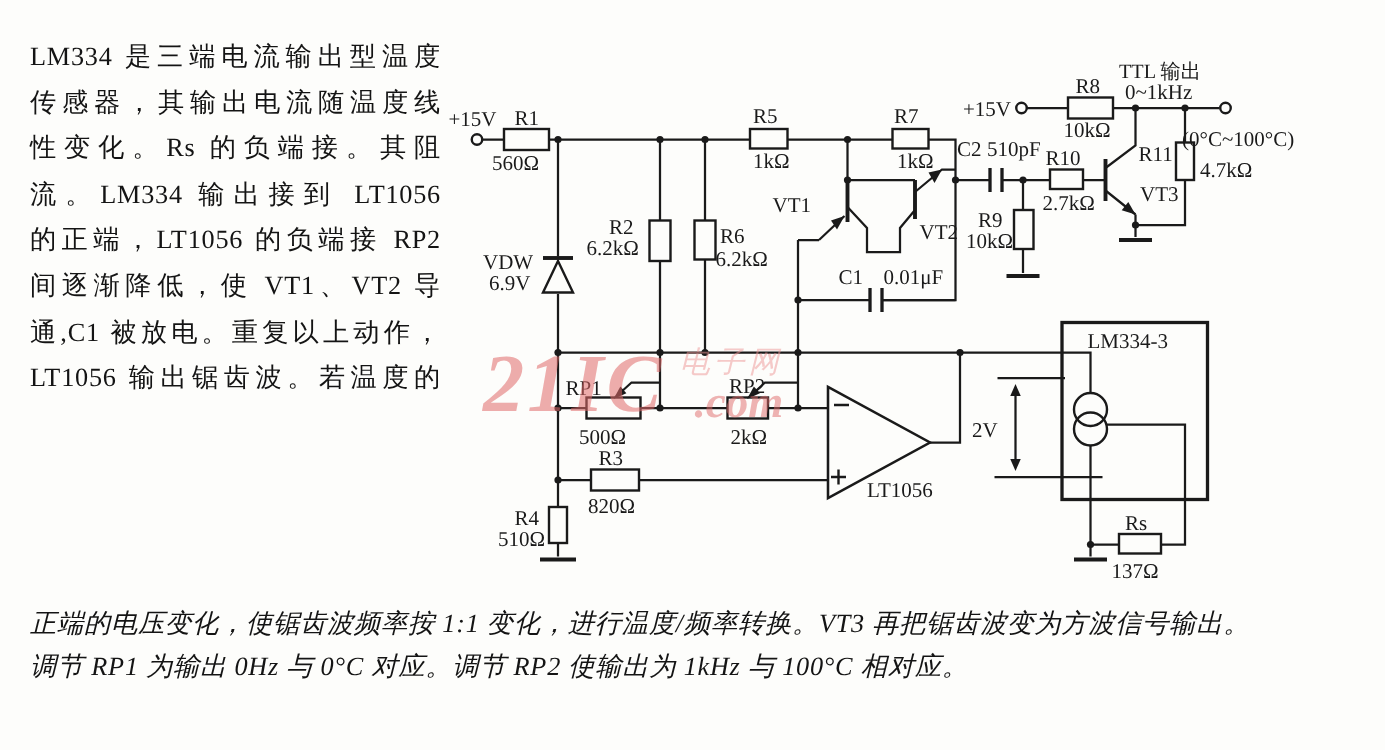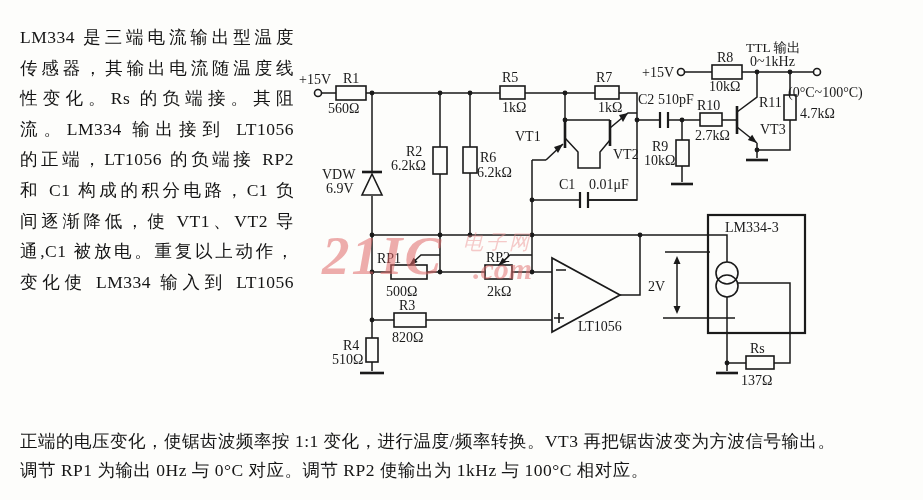--- a/index.html
+++ b/index.html
@@ -5,48 +5,47 @@
   html,body{margin:0;padding:0;}
   body{
     width:923px;height:500px;position:relative;background:#fdfdfb;
     font-family:"Liberation Serif","DejaVu Serif",serif;color:#141414;overflow:hidden;
   }
   .left-col{position:absolute;left:20px;top:22px;width:274px;}
   .article-title{font-size:19px;font-weight:bold;letter-spacing:2px;text-align:center;
     padding-left:38px;margin:0 0 7px 0;line-height:26px;}
   .tline{font-size:17.5px;line-height:30.6px;letter-spacing:0.5px;white-space:nowrap;
     text-align:justify;text-align-last:justify;}
-  .footer-col{position:absolute;left:20px;top:427px;width:892px;}
+  .footer-col{position:absolute;left:20px;top:401px;width:892px;font-style:italic;}
   .fline{font-size:17.5px;line-height:28.8px;letter-spacing:0.5px;white-space:nowrap;}
   svg{position:absolute;left:0;top:0;}
   svg text{font-family:"Liberation Serif","DejaVu Serif",serif;font-size:14px;fill:#1a1a1a;}
   svg .cn{font-size:13.5px;}
   .wm{position:absolute;left:322px;top:226px;display:flex;pointer-events:none;z-index:5;
       font-style:italic;text-align:right;}
   .wm-big{font-size:55px;font-weight:bold;line-height:60px;color:rgba(224,105,105,0.55);
       letter-spacing:2px;}
-  .wm-side{display:flex;flex-direction:column;margin-left:20px;}
+  .wm-side{display:flex;flex-direction:column;margin-left:10px;}
   .wm-cn{font-size:20px;line-height:24px;letter-spacing:3px;color:rgba(238,150,150,0.5);
       margin-top:4px;}
   .wm-com{font-size:30px;line-height:30px;font-weight:bold;color:rgba(224,105,105,0.5);
       font-family:"Liberation Serif",serif;}
 </style>
 </head>
 <body>
 
 <div class="left-col">
   <div class="tline">LM334 是三端电流输出型温度</div>
   <div class="tline">传感器，其输出电流随温度线</div>
   <div class="tline">性变化。Rs 的负端接。其阻</div>
   <div class="tline">流。LM334 输出接到 LT1056</div>
   <div class="tline">的正端，LT1056 的负端接 RP2</div>
-  <div class="tline">和 C1 构成的积分电路，C1 负</div>
   <div class="tline">间逐渐降低，使 VT1、VT2 导</div>
   <div class="tline">通,C1 被放电。重复以上动作，</div>
-  <div class="tline">变化使 LM334 输入到 LT1056</div>
+  <div class="tline">LT1056 输出锯齿波。若温度的</div>
 </div>
 
 <div class="footer-col">
   <div class="fline">正端的电压变化，使锯齿波频率按 1:1 变化，进行温度/频率转换。VT3 再把锯齿波变为方波信号输出。</div>
   <div class="fline">调节 RP1 为输出 0Hz 与 0°C 对应。调节 RP2 使输出为 1kHz 与 100°C 相对应。</div>
 </div>
 
 <svg width="923" height="500" viewBox="0 0 923 500">
   <g stroke="#1a1a1a" stroke-width="1.5" fill="none">
 

